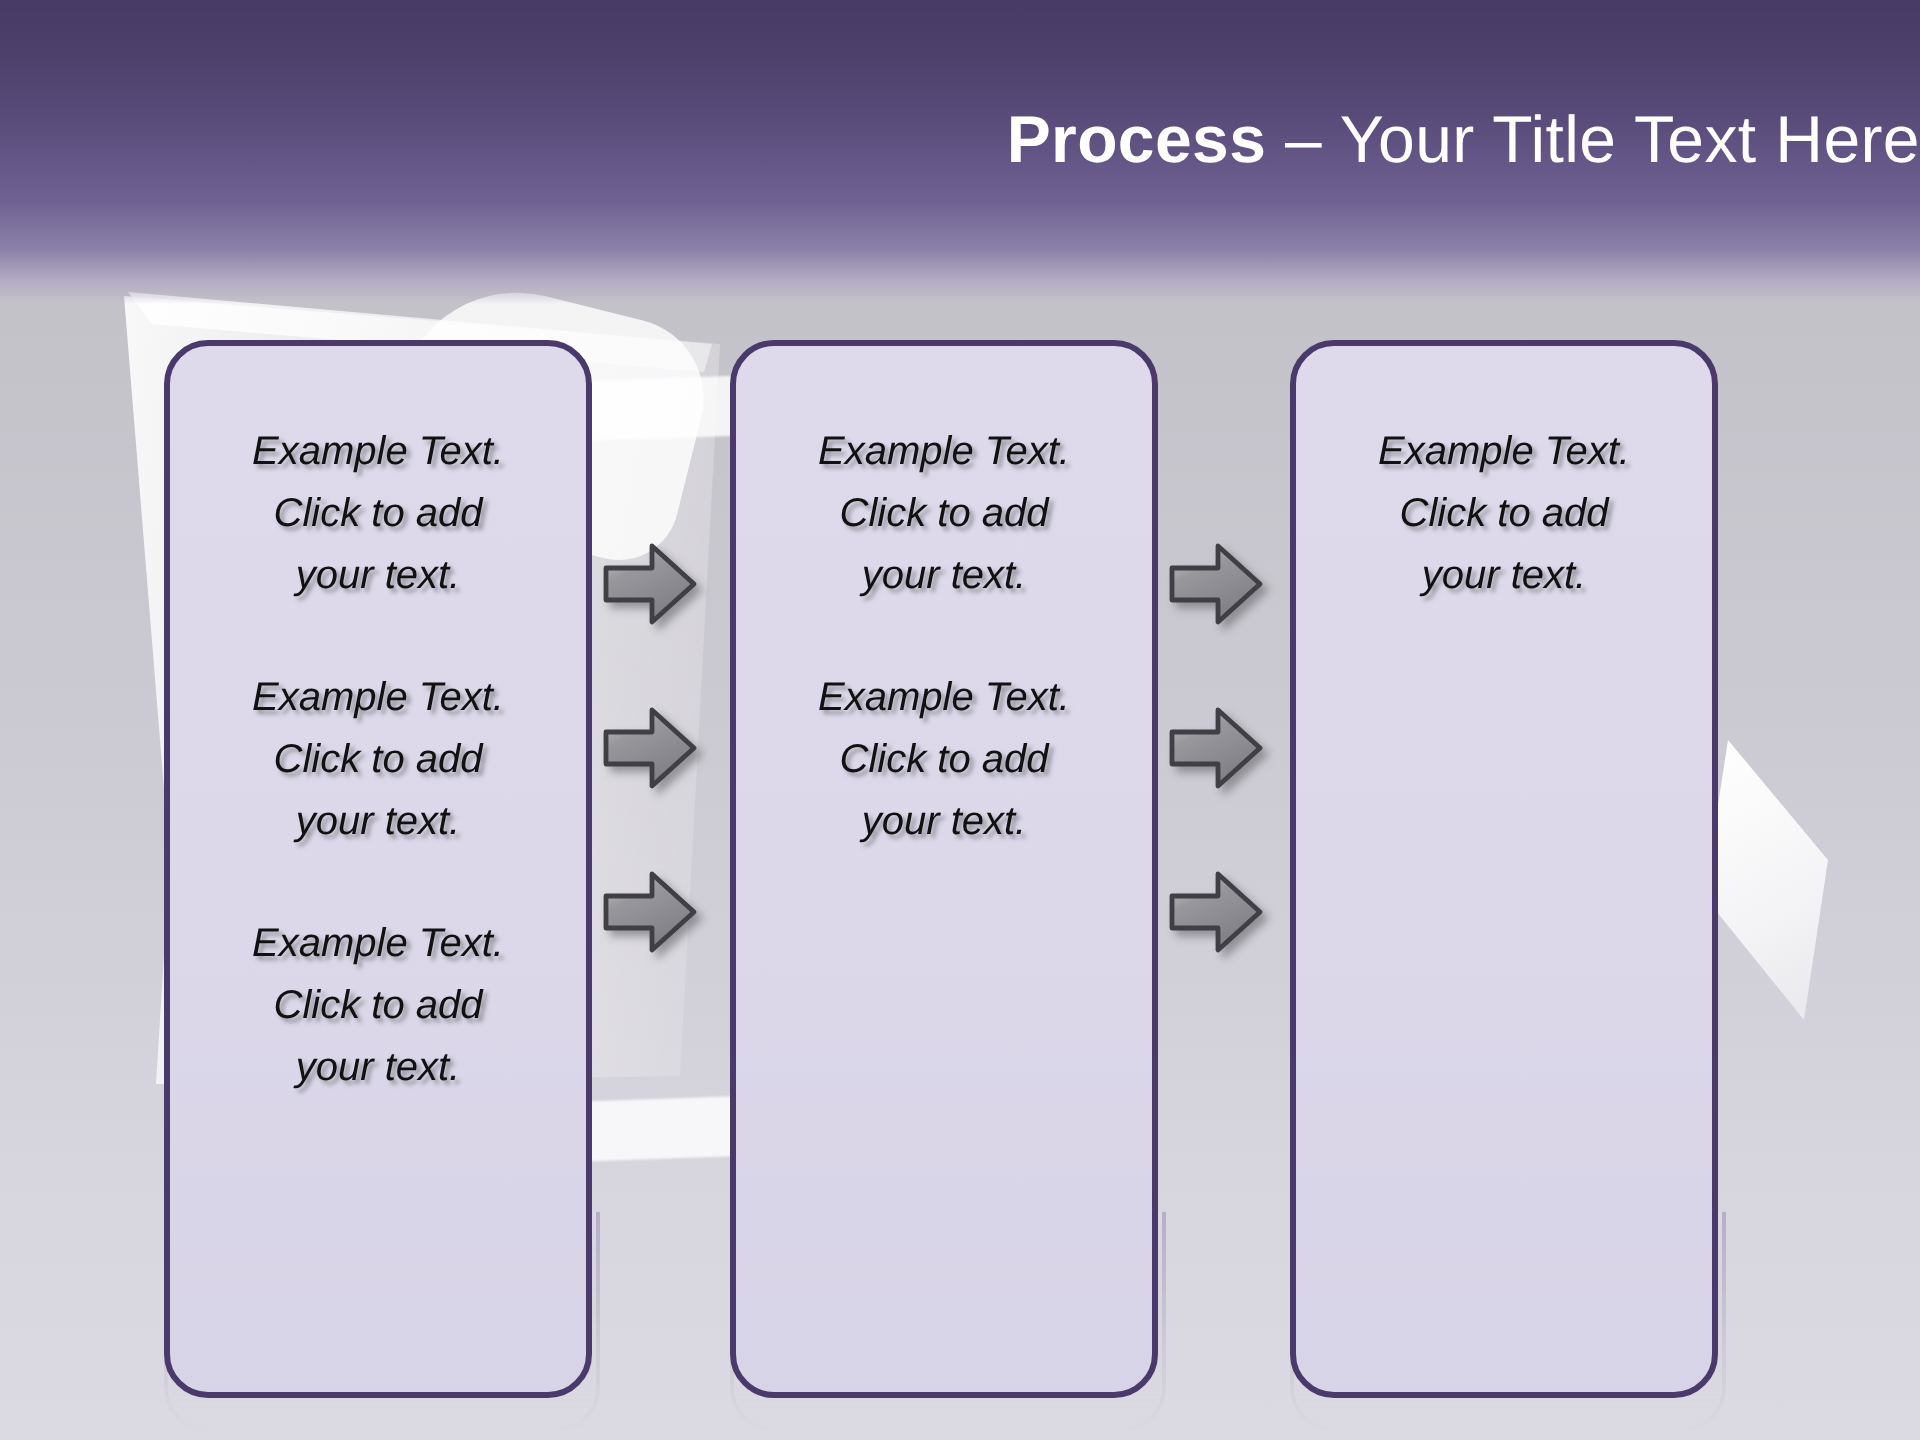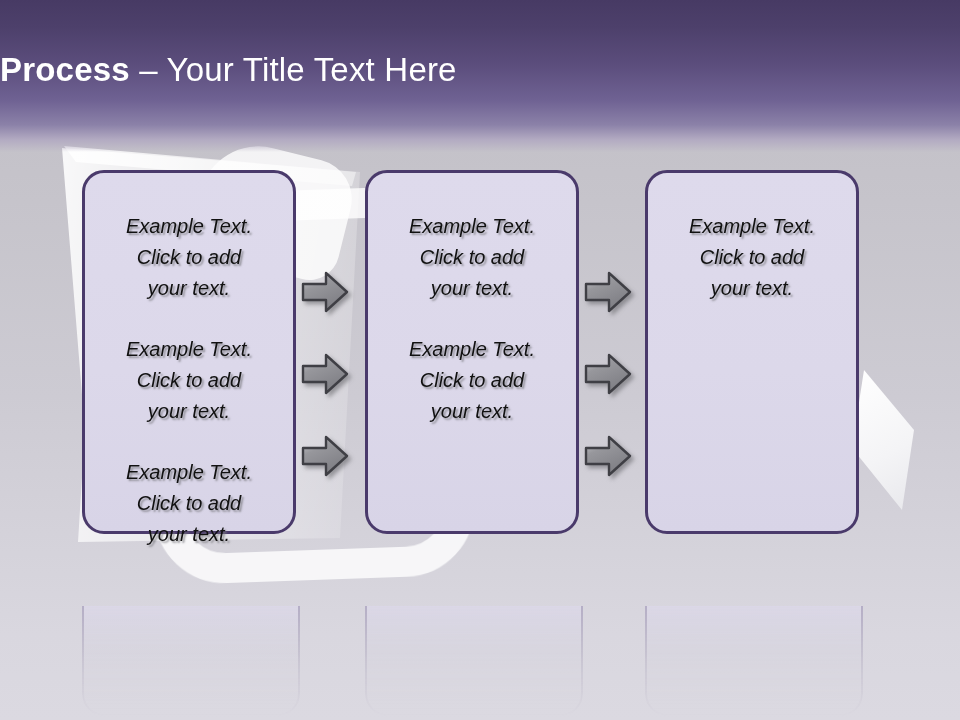--- a/index.html
+++ b/index.html
@@ -64,21 +64,21 @@
       #473a64 0%,
       #4d406b 18%,
       #5b4d7c 42%,
       #6f6293 66%,
       #8b81a8 82%,
       #b3abc2 92%,
       rgba(200,196,208,0) 100%);
   }
   #title{
     position:absolute;left:0;top:50px;width:960px;
-    text-align:left;color:#ffffff;
+    text-align:right;color:#ffffff;
     font-size:33px;line-height:40px;letter-spacing:.2px;
     white-space:nowrap;
   }
   #title .strong{font-weight:bold;}
   #title .rest{font-weight:normal;}
 
   
   .reflection{
     position:absolute;width:214px;height:108px;
     border:2px solid rgba(74,58,107,.30);
@@ -88,21 +88,21 @@
     -webkit-mask-image:linear-gradient(180deg, rgba(0,0,0,.85) 0%, rgba(0,0,0,.35) 50%, rgba(0,0,0,0) 100%);
     mask-image:linear-gradient(180deg, rgba(0,0,0,.85) 0%, rgba(0,0,0,.35) 50%, rgba(0,0,0,0) 100%);
     top:606px;
   }
   #refl-1{left:82px;}
   #refl-2{left:365px;}
   #refl-3{left:645px;}
 
   
   .pbox{
-    position:absolute;top:170px;width:214px;height:364px;
+    position:absolute;top:170px;width:214px;height:529px;
     background:linear-gradient(180deg,#dedaec 0%, #dcd8ea 55%, #d8d4e7 100%);
     border:3px solid #4a3a6b;
     border-radius:22px;
     box-sizing:border-box;
     display:flex;flex-direction:column;
     align-items:center;
     padding-top:38px;
   }
   #box-1{left:82px;}
   #box-2{left:365px;}

